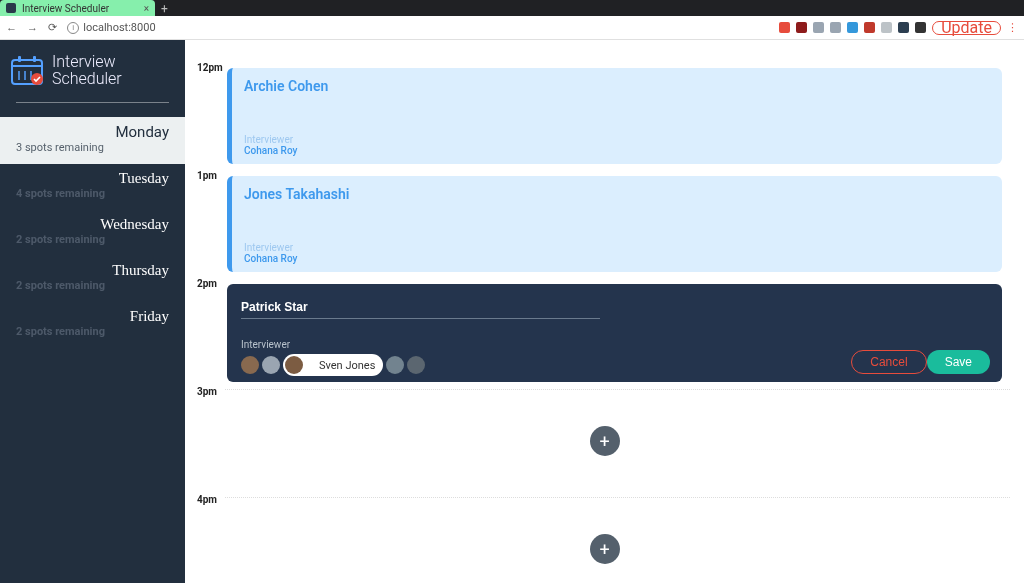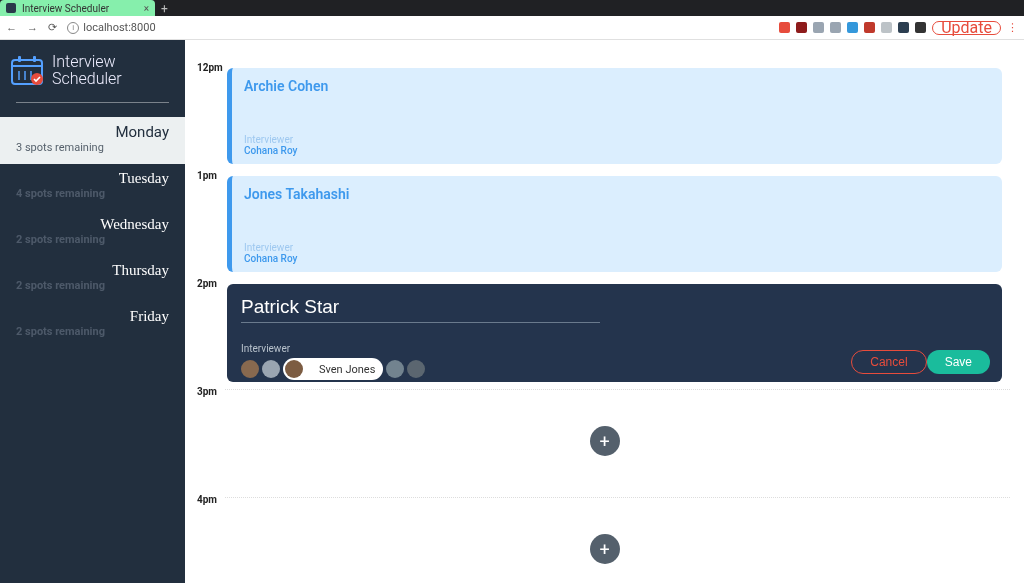--- a/index.html
+++ b/index.html
@@ -47,21 +47,21 @@
   .hour-label { position: absolute; left: 12px; font-size: 10px; font-weight: bold; color: #222; }
   .slot-rule { position: absolute; left: 40px; right: 14px; height: 0; border-top: 1px dotted #ddd; }
 
   .appointment { position: absolute; left: 42px; right: 22px; border-radius: 6px; }
   .appt-show { background: #dbeefe; border-left: 5px solid #3e99ed; padding: 10px 12px 8px; height: 96px; display:flex; flex-direction:column; }
   .appt-show .student { color: #3e99ed; font-weight: 600; font-size: 14px; }
   .appt-show .ilabel { color: #9ec8f0; font-size: 10px; margin-top:auto; }
   .appt-show .iname { color: #3e99ed; font-size: 10px; font-weight:500; }
 
   .appt-form { background: #24344d; padding: 12px 14px 10px; height: 98px; }
-  .appt-form .name-input { background: transparent; border: none; border-bottom: 1px solid #6a7a8d; color: #fff; font-size: 19px; font-weight:400; width: 48%; padding-bottom: 4px; outline:none;}
+  .appt-form .name-input { background: transparent; border: none; border-bottom: 1px solid #6a7a8d; color: #fff; font-size: 12px; font-weight:700; width: 48%; padding-bottom: 4px; outline:none;}
   .appt-form .ilabel2 { color: #b8c2cc; font-size: 10px; margin-top: 20px; margin-bottom:4px; }
   .interviewers { display: flex; gap: 3px; align-items:center;}
   .av { width: 18px; height: 18px; border-radius: 50%; display:inline-block; }
   .pill { background: #fff; border-radius: 12px; display: inline-flex; align-items: center; padding: 2px 8px 2px 2px; gap:16px; }
   .pill .av { width: 18px; height: 18px; }
   .pill span.lbl { font-size: 11px; color:#333; }
   .form-actions { position:absolute; right: 12px; bottom: 8px; display:flex; }
   .btn { border-radius: 14px; font-size: 12px; padding: 4px 18px; border: none; cursor:pointer; }
   .btn-cancel { background: transparent; border: 1px solid #e74c3c; color: #e74c3c; }
   .btn-save { background: #1abc9c; color: #fff; }

